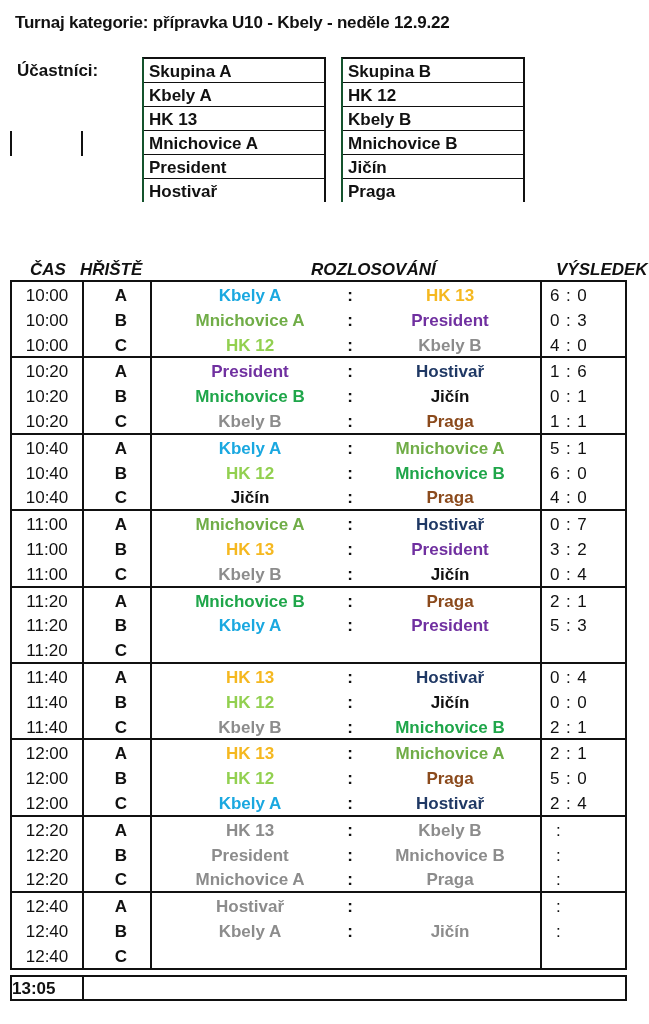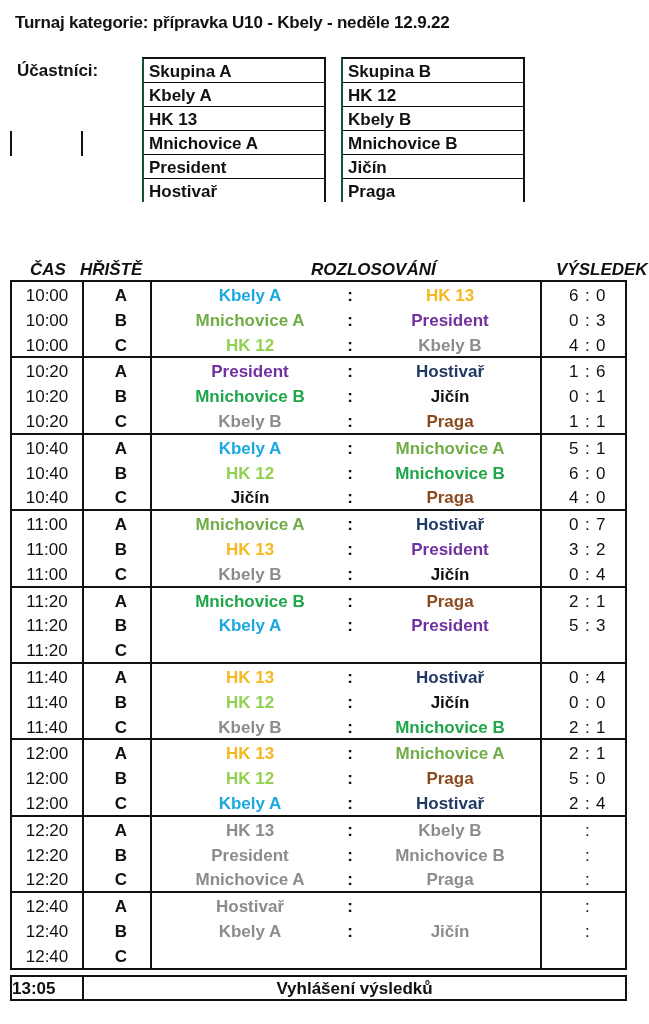--- a/index.html
+++ b/index.html
@@ -52,21 +52,21 @@
     display: flex; height: 24.8px; align-items: center;
     font-size: 17px;
     gap: 8px;
   }
   .c-time { width: 70px; text-align: center; border-right: 2px solid #111; height: 100%; line-height: 27px; }
   .c-field { width: 58px; text-align: center; font-weight: bold; border-right: 2px solid #111; height: 100%; line-height: 27px; }
   .c-match { width: 380px; display: flex; height: 100%; line-height: 27px; font-weight: bold; border-right: 2px solid #111; }
   .c-home { width: 180px; text-align: center; }
   .c-sep { width: 20px; text-align: center; }
   .c-away { width: 180px; text-align: center; }
-  .c-result { flex: 1; text-align: center; height: 100%; line-height: 27px; letter-spacing: 0.5px; }
+  .c-result { flex: 1; height: 100%; line-height: 27px; letter-spacing: 0.5px; }
   .c-result .colon { padding: 0 6px; }
 
   .footer {
     position: absolute; left: 10px; top: 975px; width: 617px; height: 26px;
     border: 2px solid #111; box-sizing: border-box; display: flex;
     font-size: 17px; font-weight: bold;
   }
   .footer .f-time { width: 70px; border-right: 2px solid #111; line-height: 24px; }
   .footer .f-text { flex: 1; text-align: center; line-height: 24px; }
 </style>
@@ -388,14 +388,13 @@
           <div class="c-sep"></div>
           <div class="c-away" style="color: rgb(140, 140, 140);"></div>
         </div>
         <div class="c-result"></div>
       </div>
     </div>
   </div>
 
 <div class="footer">
   <div class="f-time">13:05</div>
-  <div class="f-text">Vyhlášení výsledků</div>
 </div>
 
 </body></html>

